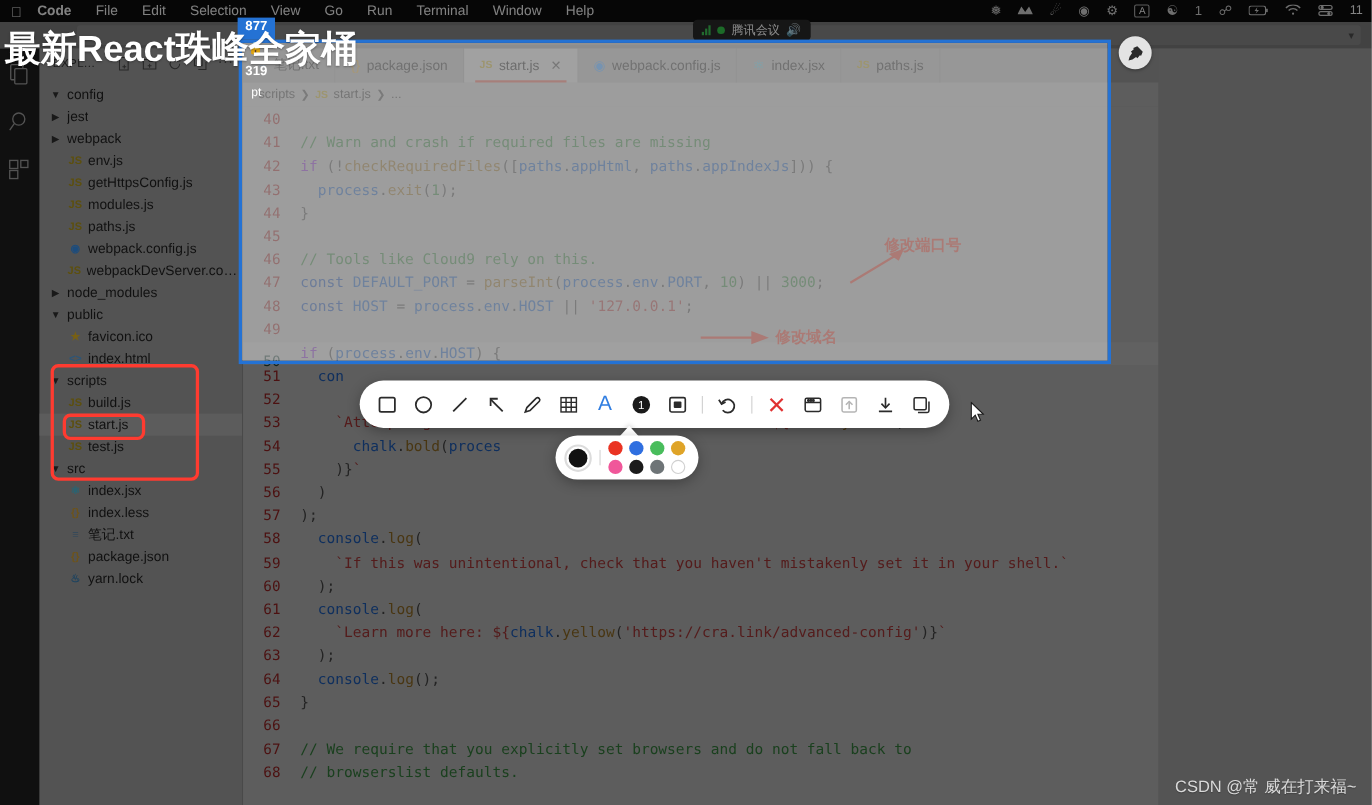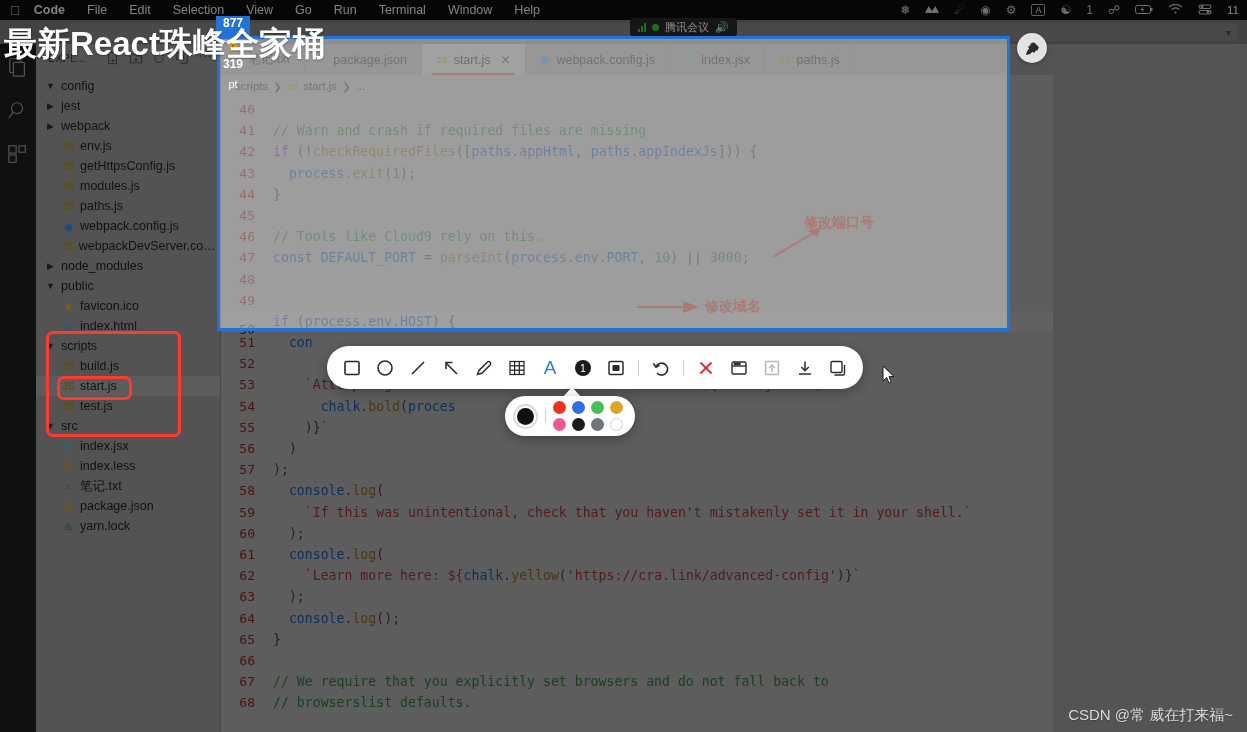--- a/index.html
+++ b/index.html
@@ -530,20 +530,21 @@
           <div class="cline">
             <span class="gut">46</span>
             <span class="ctxt"><span class="cm">// Tools like Cloud9 rely on this.</span></span>
           </div>
           <div class="cline">
             <span class="gut">47</span>
             <span class="ctxt"><span class="kw2">const</span> <span class="vr">DEFAULT_PORT</span> <span class="pn">=</span> <span class="fn">parseInt</span><span class="pn">(</span><span class="vr">process</span><span class="pn">.</span><span class="vr">env</span><span class="pn">.</span><span class="vr">PORT</span><span class="pn">,</span> <span class="nm">10</span><span class="pn">)</span> <span class="pn">||</span> <span class="nm">3000</span><span class="pn">;</span></span>
           </div>
           <div class="cline">
             <span class="gut">48</span>
+            <span class="ctxt"><span class="kw2">const</span> <span class="vr">HOST</span> <span class="pn">=</span> <span class="vr">process</span><span class="pn">.</span><span class="vr">env</span><span class="pn">.</span><span class="vr">HOST</span> <span class="pn">||</span> <span class="st">'127.0.0.1'</span><span class="pn">;</span></span>
           </div>
           <div class="cline">
             <span class="gut">49</span>
             <span class="ctxt"></span>
           </div>
           <div class="cline cur">
             <span class="gut">50</span>
             <span class="ctxt"><span class="kw">if</span> <span class="pn">(</span><span class="vr">process</span><span class="pn">.</span><span class="vr">env</span><span class="pn">.</span><span class="vr">HOST</span><span class="pn">) {</span></span>
           </div>
           <div class="cline">

